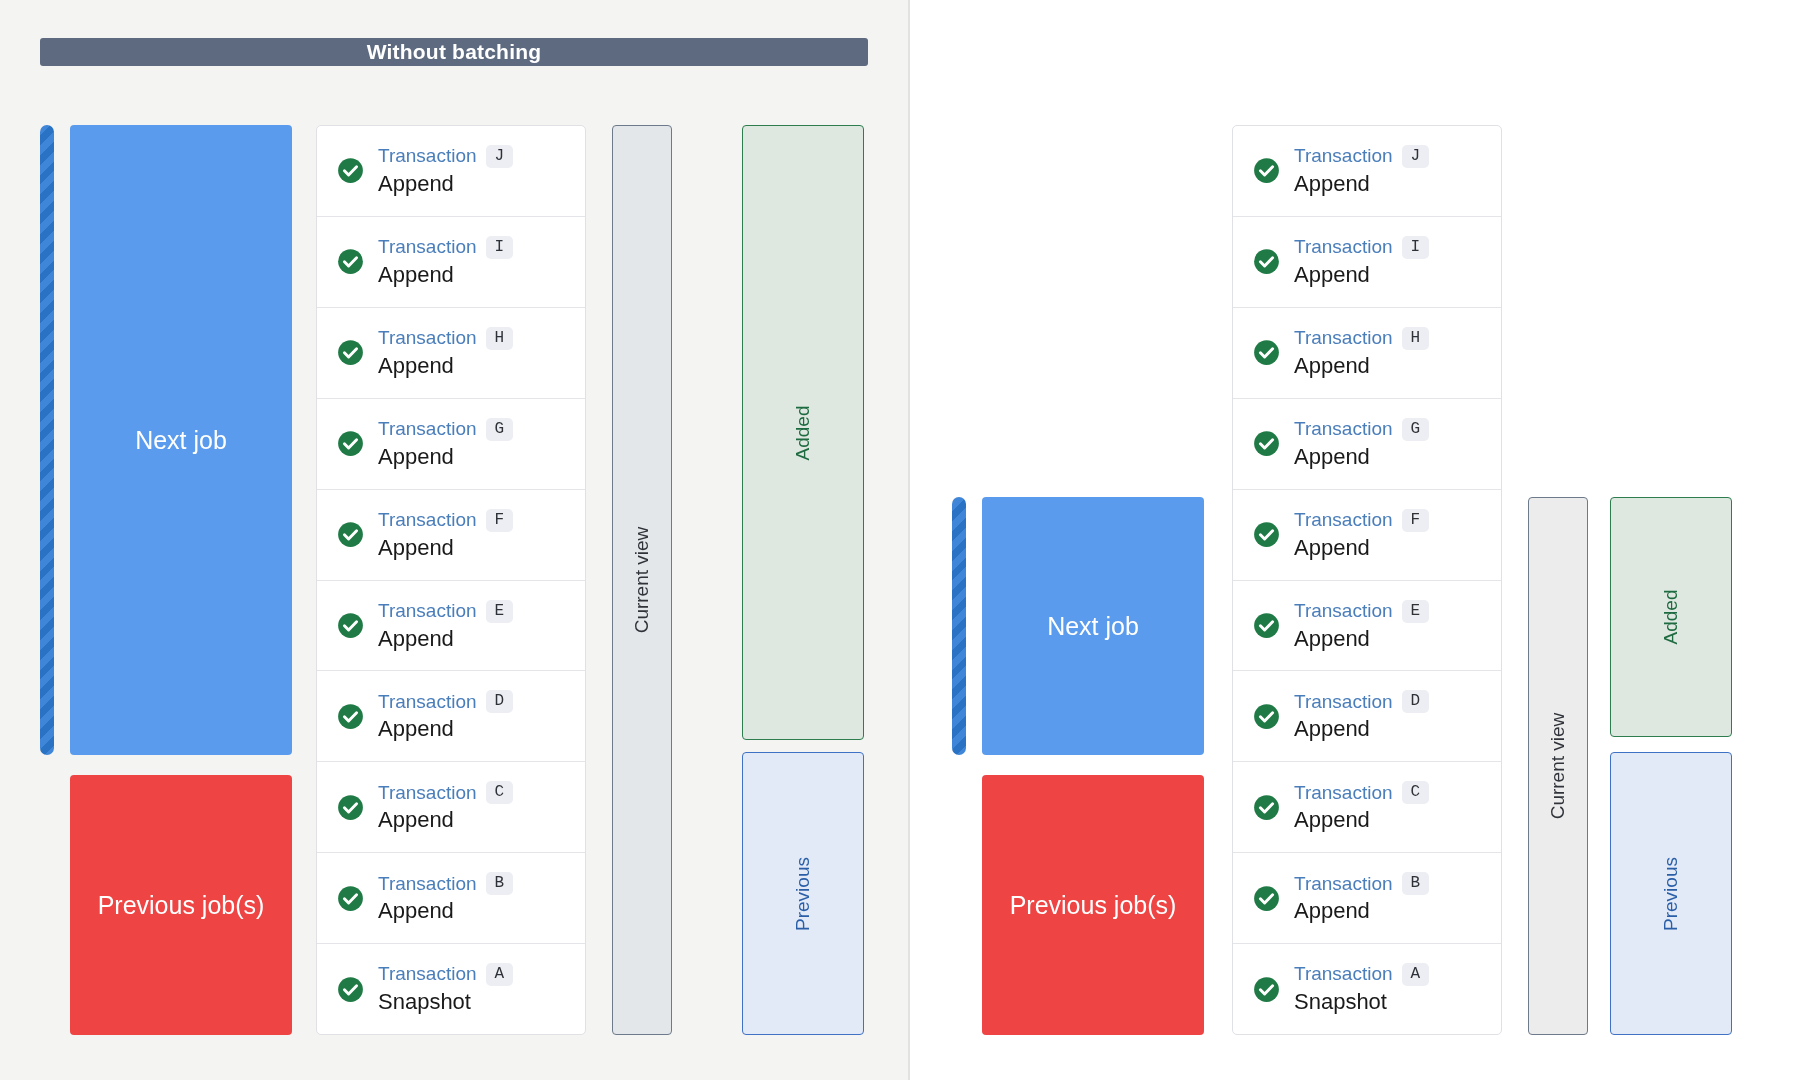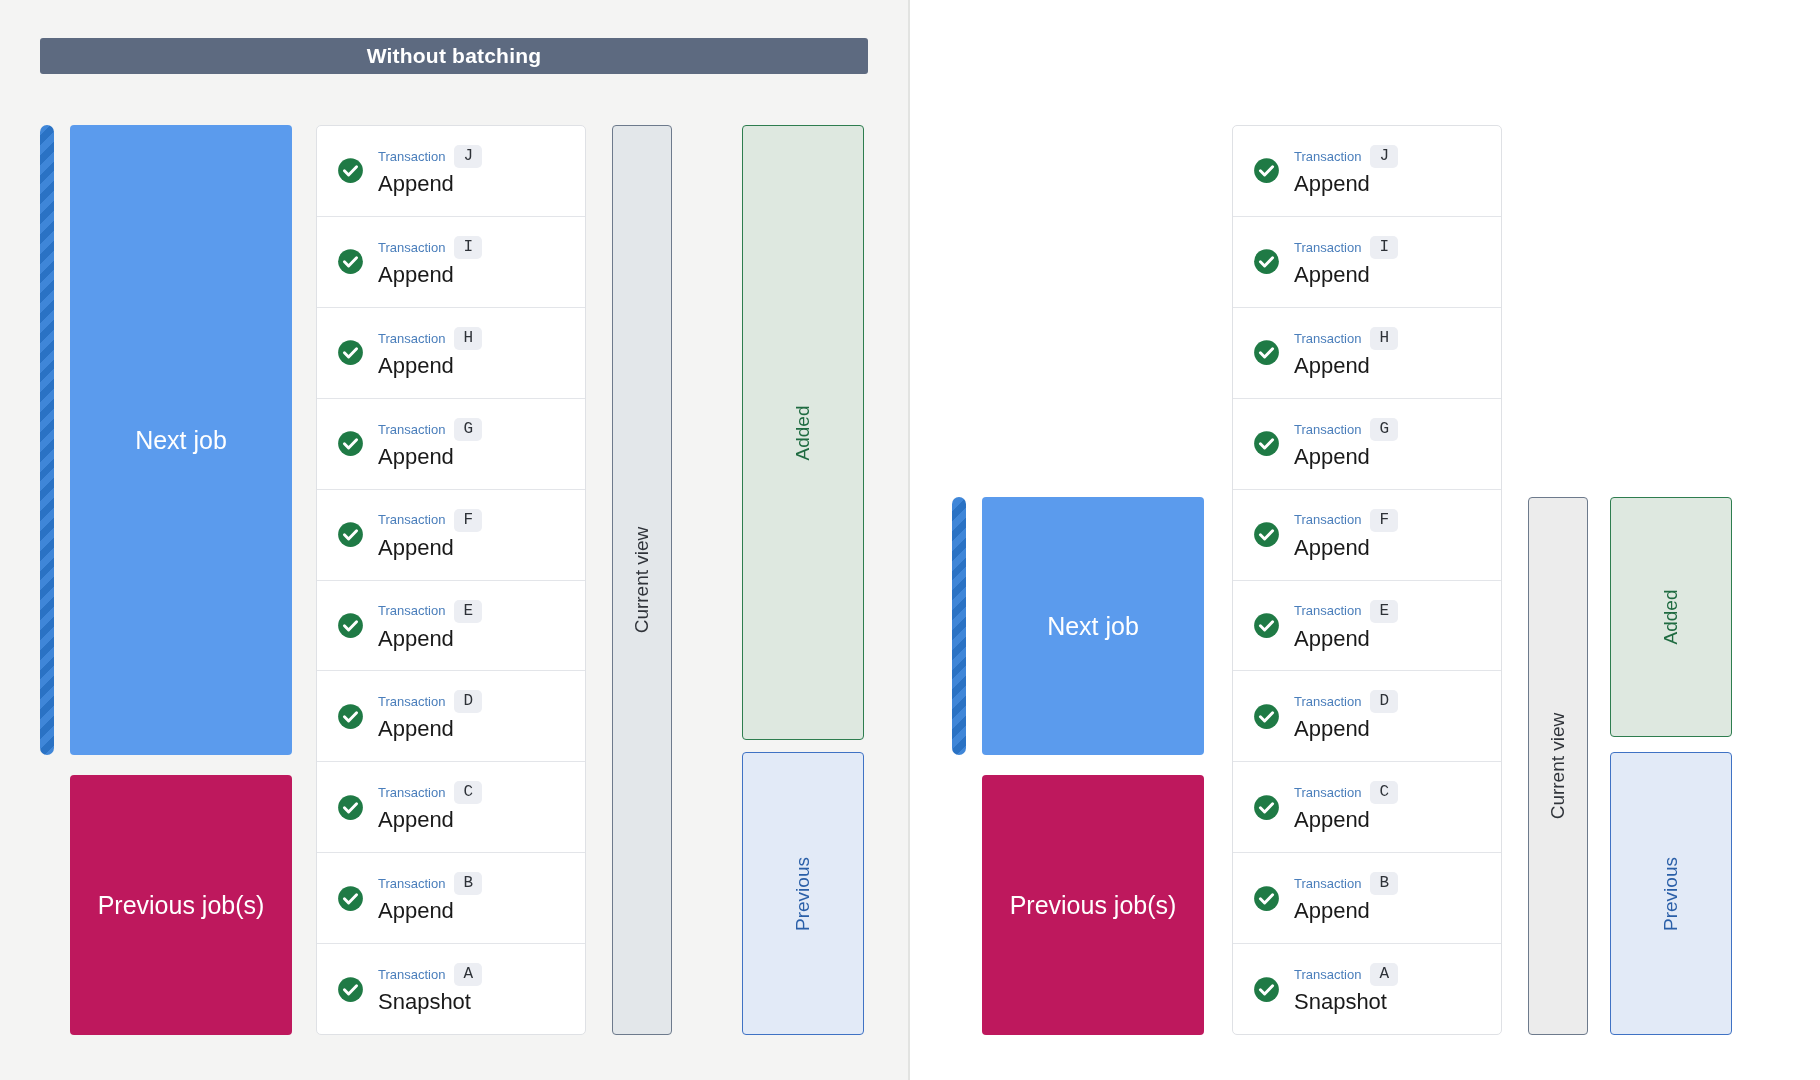--- a/index.html
+++ b/index.html
@@ -10,21 +10,21 @@
     overflow:hidden;
   }
   .canvas{position:relative;width:1820px;height:1080px;}
 
   
   .panel{position:absolute;top:0;height:1080px;box-sizing:border-box;}
   .panel-left{left:0;width:910px;background:#f4f4f3;border-right:2px solid #e2e3e1;}
   .panel-right{left:910px;width:910px;background:#ffffff;}
 
   .panel-header{
-    position:absolute;top:38px;height:36px;
+    position:absolute;top:38px;height:28px;
     background:#5d6a80;border-radius:3px;
     display:flex;align-items:center;justify-content:center;
     color:#ffffff;font-size:21px;font-weight:bold;letter-spacing:.2px;
   }
   .panel-left .panel-header{left:40px;right:40px;}
   .panel-right .panel-header{left:40px;right:40px;}
 
   
   .stripe-bar{
     position:absolute;width:14px;border-radius:7px;
@@ -35,21 +35,21 @@
       #2a72c4 7px 14px);
   }
 
   
   .job-block{
     position:absolute;border-radius:4px;
     display:flex;align-items:center;justify-content:center;
     color:#ffffff;font-size:25px;
   }
   .job-next{background:#5b9bed;}
-  .job-prev{background:#be185d;text-align:right;}
+  .job-prev{background:#ef4444;text-align:right;}
 
   
   .tx-list{
     position:absolute;
     background:#ffffff;
     border:1px solid #dfe1e5;
     border-radius:5px;
     box-sizing:border-box;
     overflow:hidden;
     display:flex;flex-direction:column;
@@ -58,21 +58,21 @@
     flex:1 1 0;
     display:flex;align-items:center;
     padding-left:20px;
     border-bottom:1px solid #e3e5e9;
     box-sizing:border-box;
   }
   .tx-row:last-child{border-bottom:none;}
   .check-icon{width:27px;height:27px;flex:0 0 27px;margin-right:14px;}
   .tx-text{display:flex;flex-direction:column;justify-content:center;line-height:1.18;}
   .tx-title-line{display:flex;align-items:center;}
-  .tx-link{color:#4a7ebb;font-size:13px;}
+  .tx-link{color:#4a7ebb;font-size:19px;}
   .tx-badge{
     margin-left:9px;
     background:#eceef3;
     border-radius:5px;
     color:#2e3238;
     font-family:"Liberation Mono", monospace;
     font-size:16px;
     padding:3px 9px 4px;
     line-height:1;
   }

